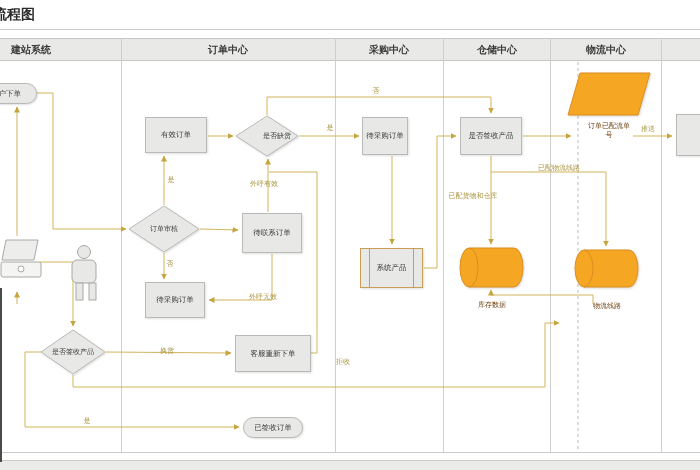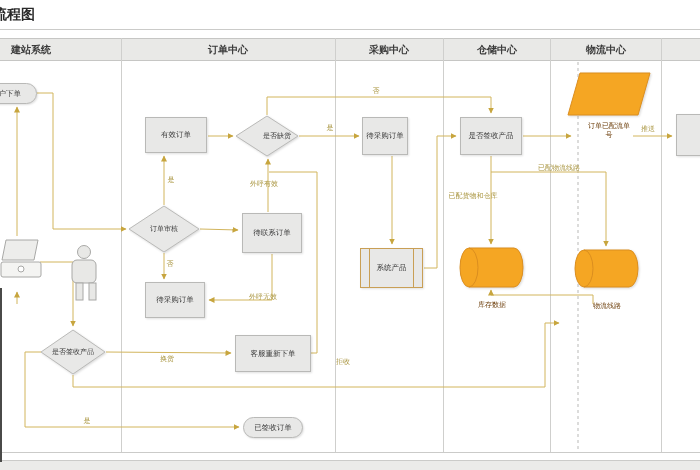--- a/index.html
+++ b/index.html
@@ -164,20 +164,20 @@
   <div class="dtext otext wrap" style="left:609px;top:94px">订单已配流单号</div>
   <div class="dtext otext" style="left:492px;top:268px">库存数据</div>
   <div class="dtext otext" style="left:607px;top:269px">物流线路</div>
 
   <div class="lbl" style="left:171px;top:180px">是</div>
   <div class="lbl" style="left:170px;top:264px">否</div>
   <div class="lbl" style="left:330px;top:128px">是</div>
   <div class="lbl" style="left:376px;top:91px">否</div>
   <div class="lbl" style="left:264px;top:184px">外呼有效</div>
   <div class="lbl" style="left:263px;top:297px">外呼无效</div>
-  <div class="lbl" style="left:167px;top:359px">换货</div>
+  <div class="lbl" style="left:167px;top:351px">换货</div>
   <div class="lbl" style="left:343px;top:362px">拒收</div>
   <div class="lbl" style="left:87px;top:421px">是</div>
   <div class="lbl" style="left:473px;top:196px">已配货物和仓库</div>
   <div class="lbl" style="left:559px;top:168px">已配物流线路</div>
   <div class="lbl" style="left:648px;top:129px">推送</div>
 
 </div>
 
 </body></html>

